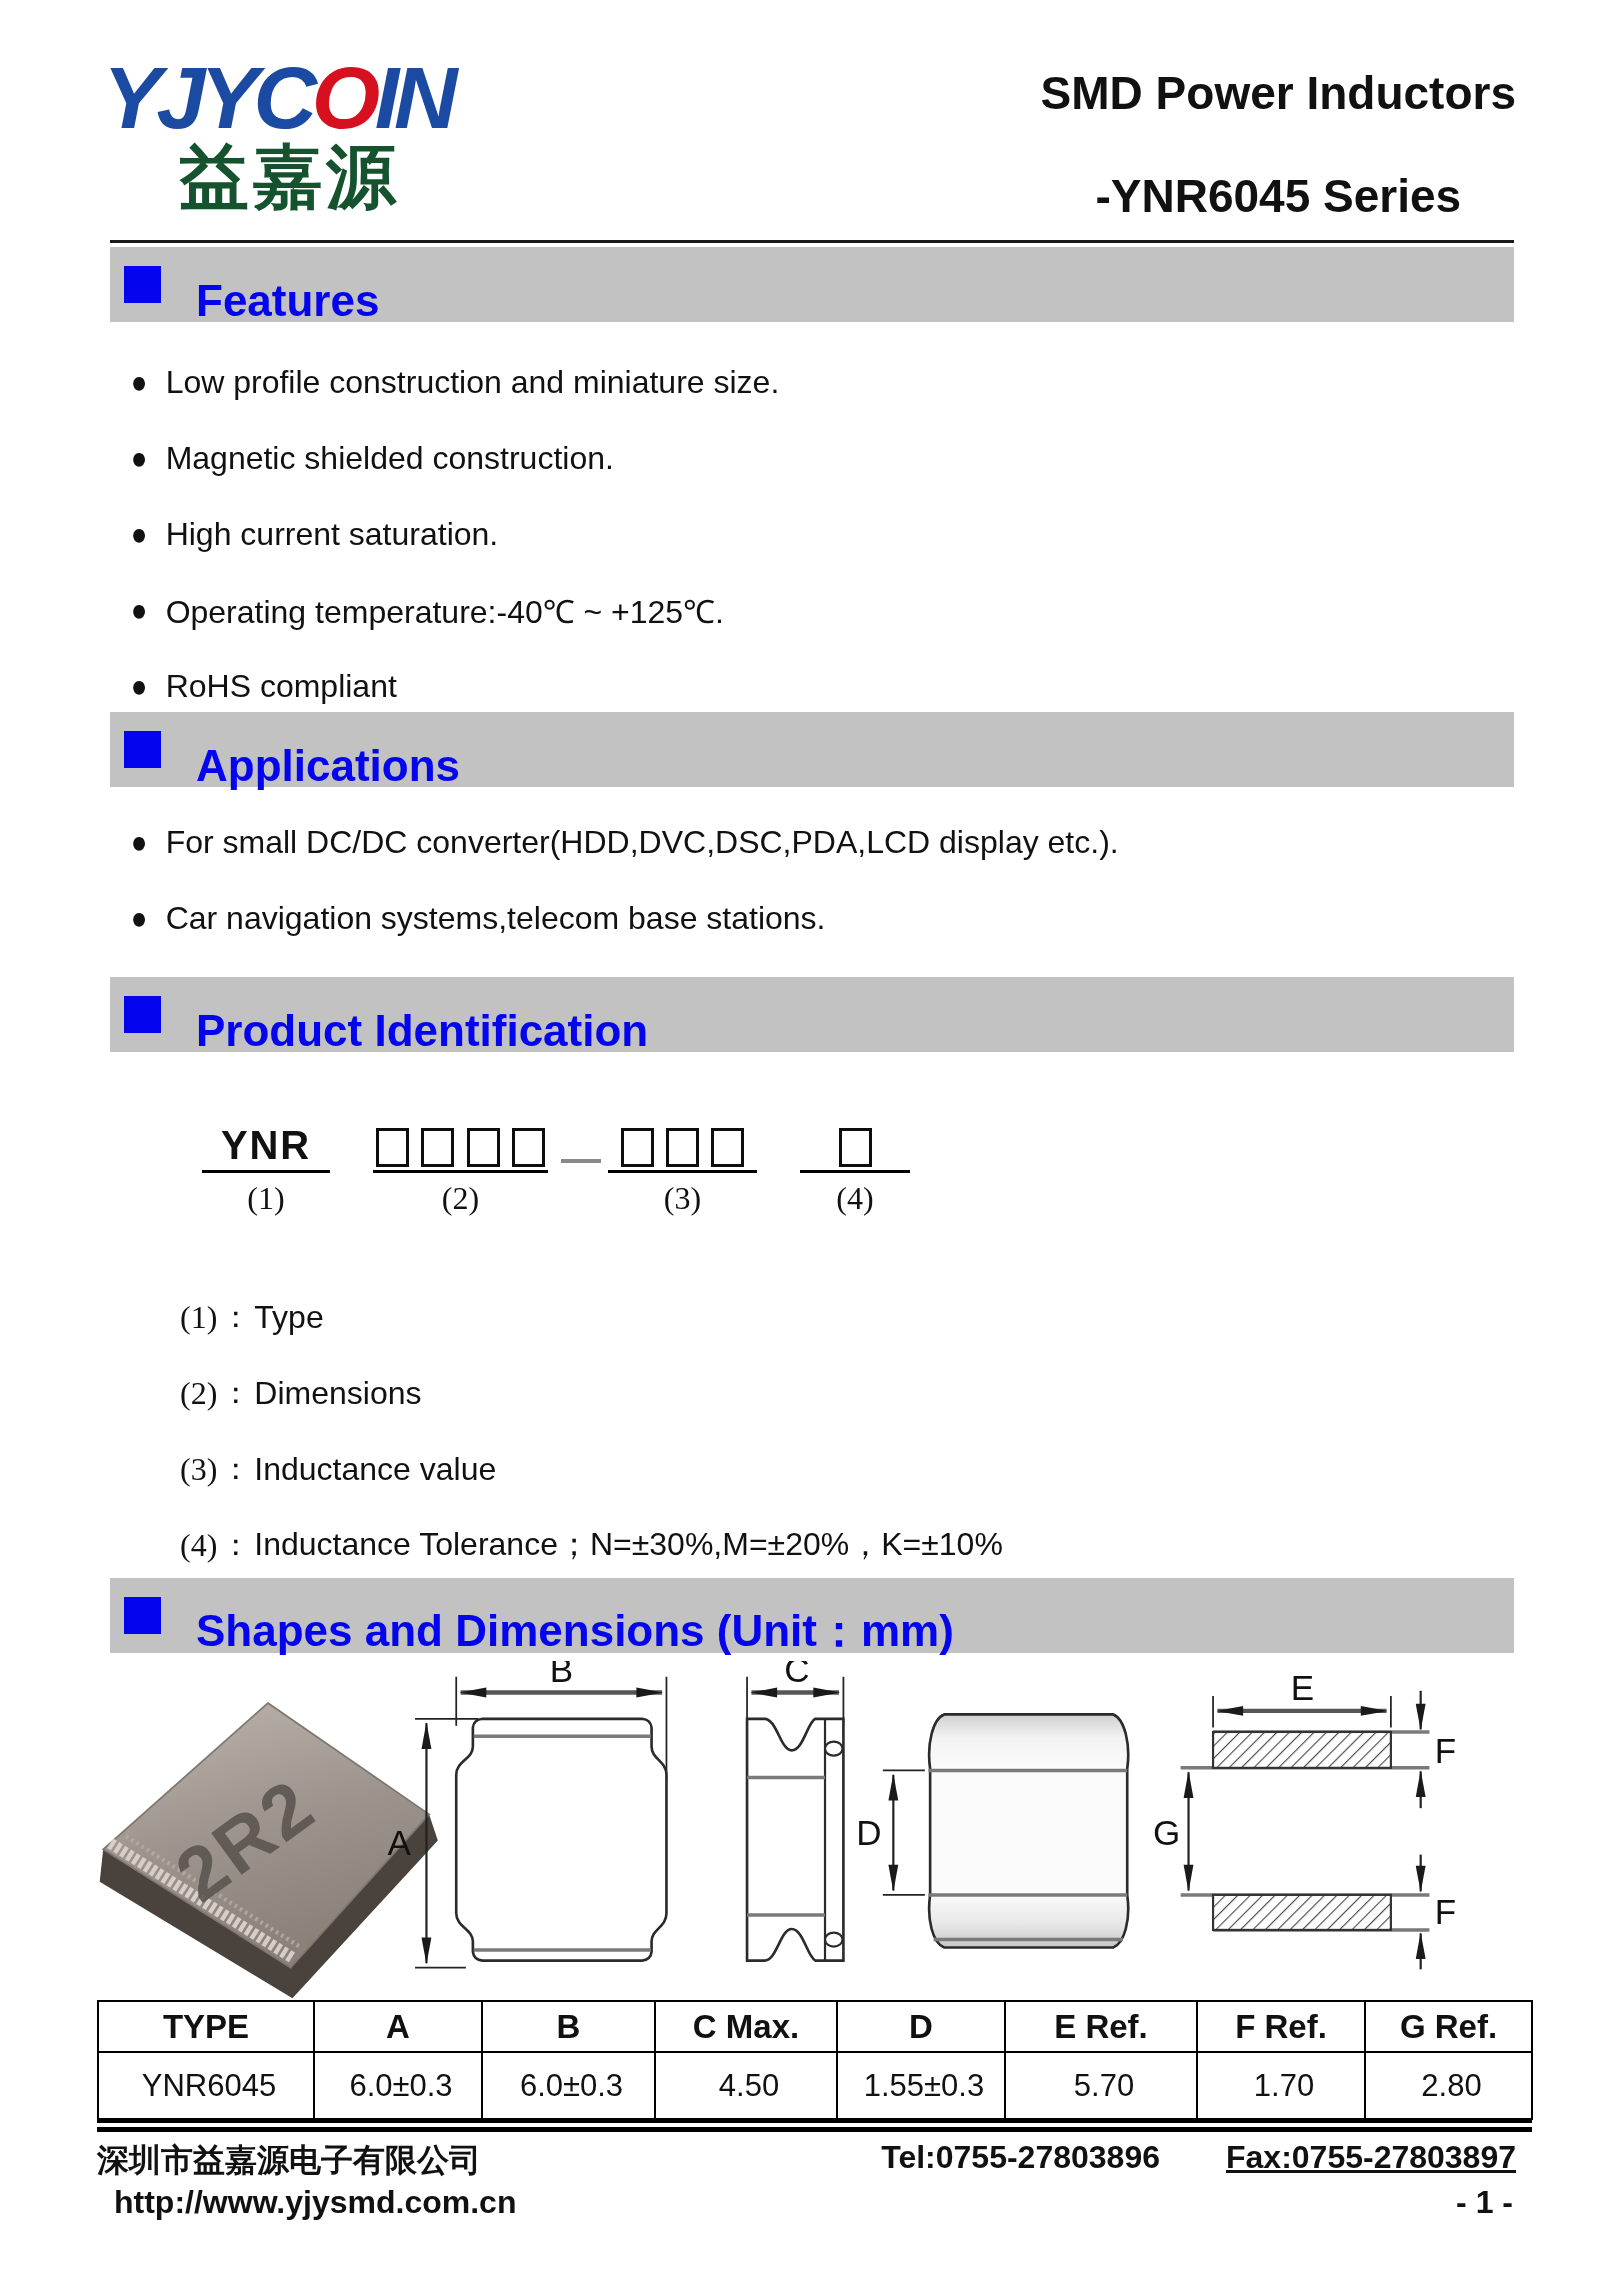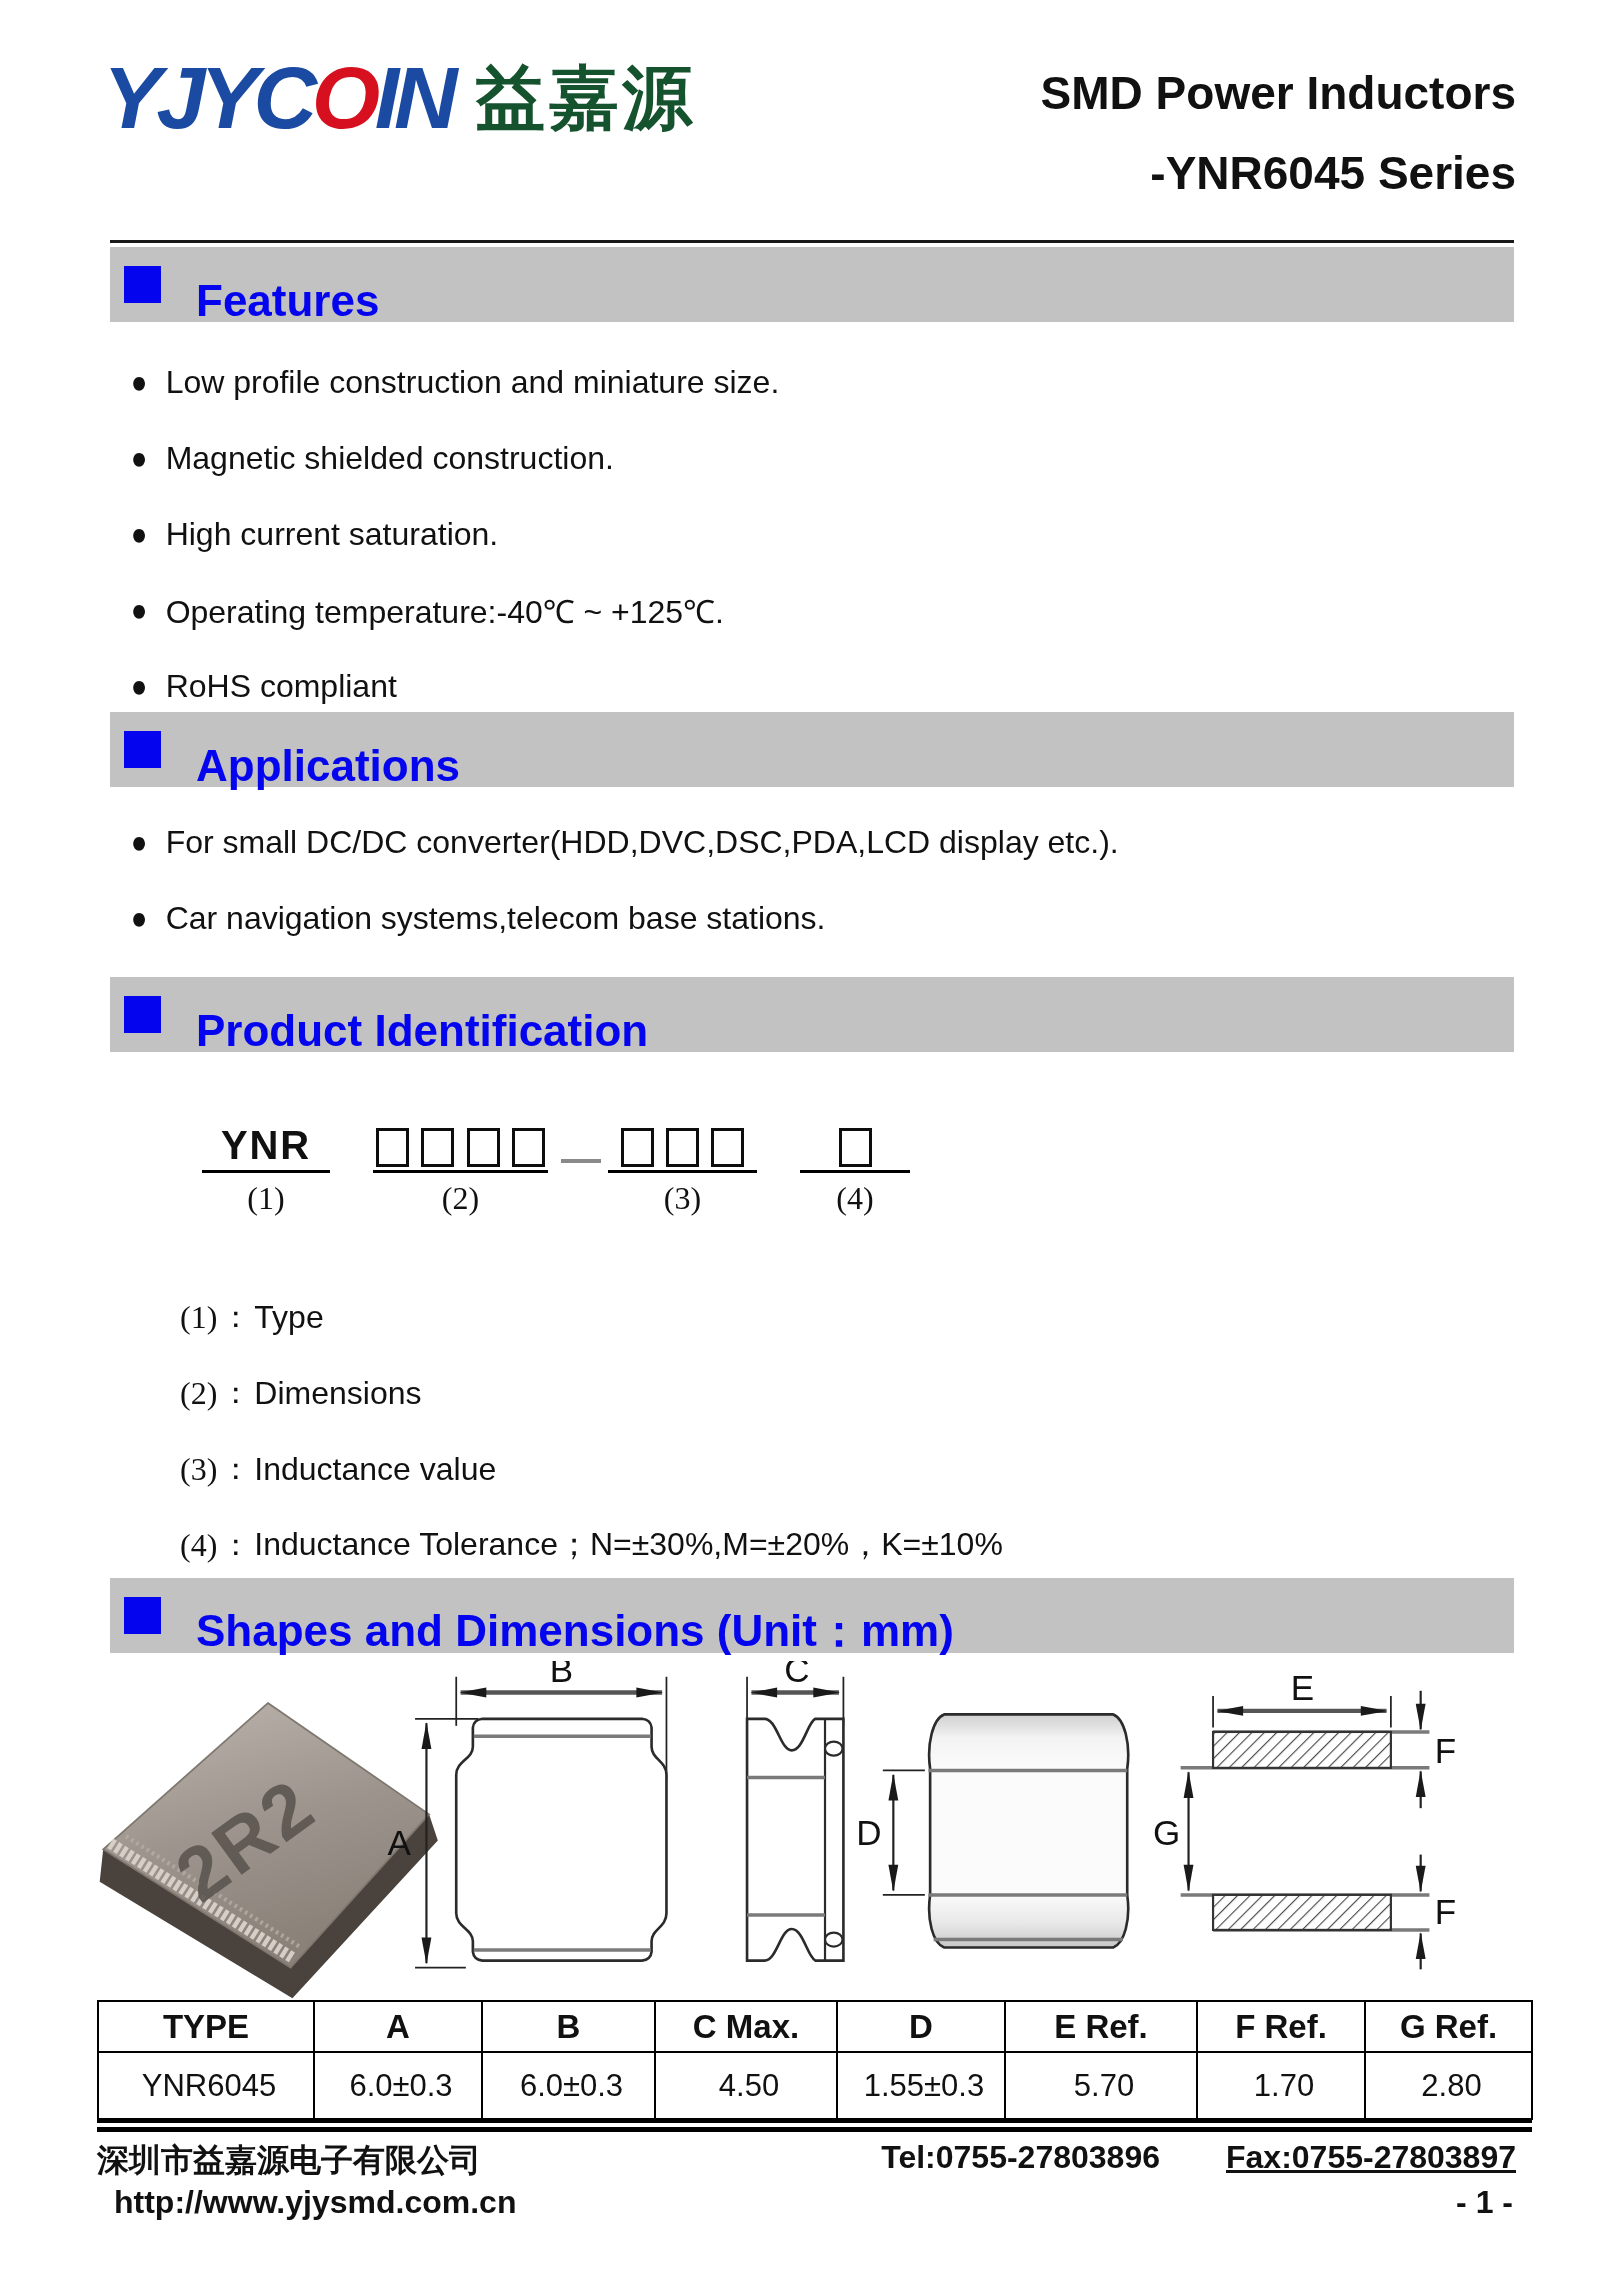--- a/index.html
+++ b/index.html
@@ -2,28 +2,28 @@
 <html style="font-size:14px"><head>
 <meta charset="utf-8">
 <style>
   html,body { margin:0; padding:0; background:#e9e9e9; }
   .page {
     position:relative; width:1623px; height:2295px; background:#ffffff;
     font-family:"Liberation Sans", sans-serif; color:#111; overflow:hidden;
     margin:0 auto;
   }
   
-  .logo { position:absolute; left:103px; top:54px; display:flex; align-items:center; }
+  .logo { position:absolute; left:103px; top:54px; display:flex; align-items:center;flex-direction:column; }
   .logo-latin { font-style:italic; font-weight:900; font-size:88px; line-height:1;
                 letter-spacing:-5.3px; color:#1b4aa2; }
   .logo-latin .o { color:#d6101f; }
   .logo-cjk { font-weight:bold; font-size:70px; line-height:1; color:#14532d; margin-left:23px; letter-spacing:3.5px; }
   .title-block { position:absolute; right:107px; top:70px; text-align:right; }
   .title-line { font-weight:bold; font-size:46px; line-height:1; white-space:nowrap; }
-  .title-line + .title-line { margin-top:34px; }
+  .title-line + .title-line { margin-top:57px;text-align:center; }
   .header-rule { position:absolute; left:110px; top:240px; width:1404px; height:0; border-top:3.5px solid #1a1a1a; }
 
   
   .banner { position:absolute; left:110px; width:1404px; height:75px; background:#c2c2c2;
             display:flex; align-items:center; }
   .banner-square { width:37px; height:37px; background:#0404ee; margin-left:14px; flex:none; }
   .banner-title { color:#0404ee; font-size:44px; font-weight:bold; margin-left:35px; white-space:nowrap;margin-top:32px; }
   #banner-features { top:247px; }
   #banner-applications { top:712px; }
   #banner-product-id { top:977px; }

